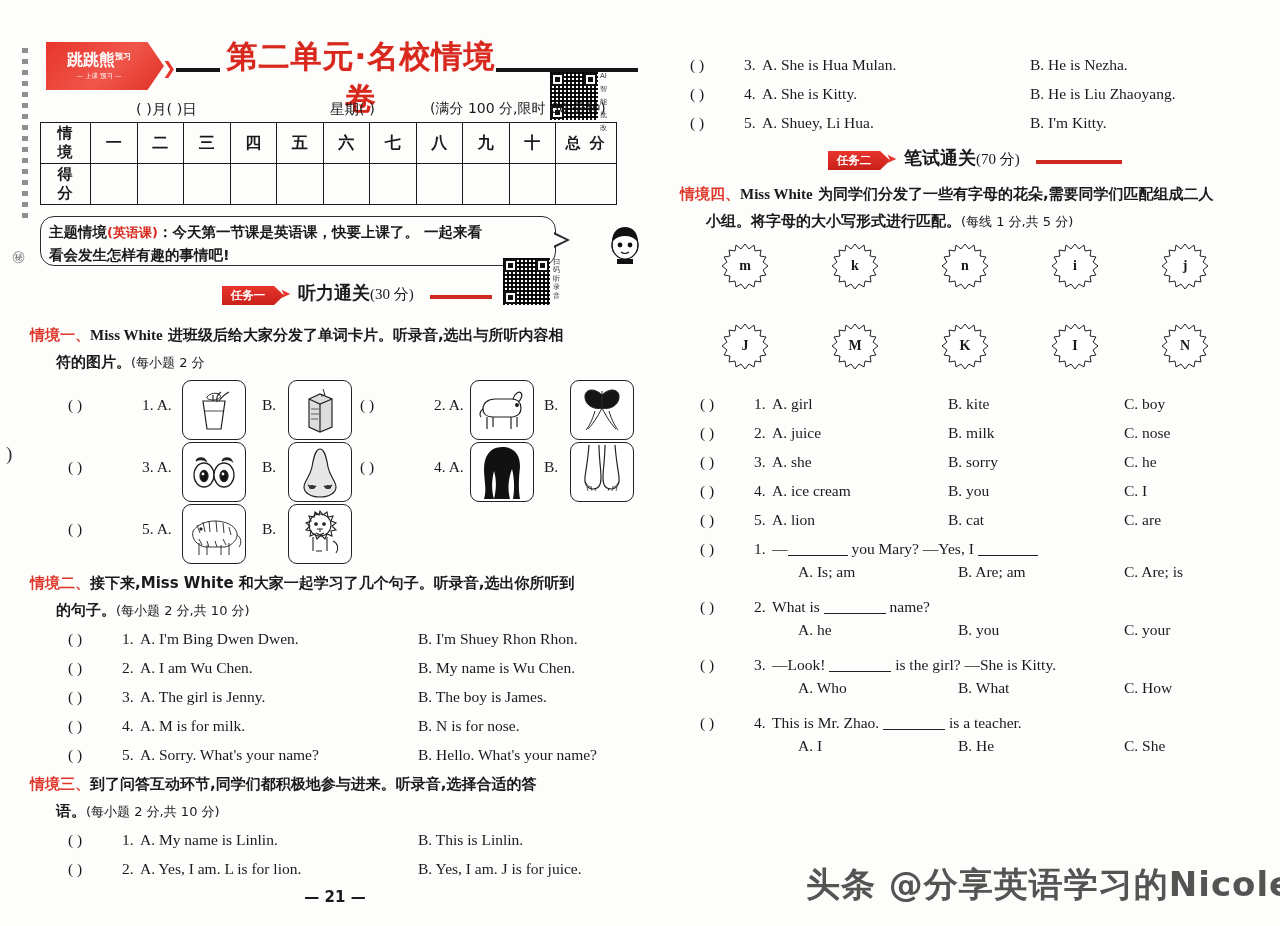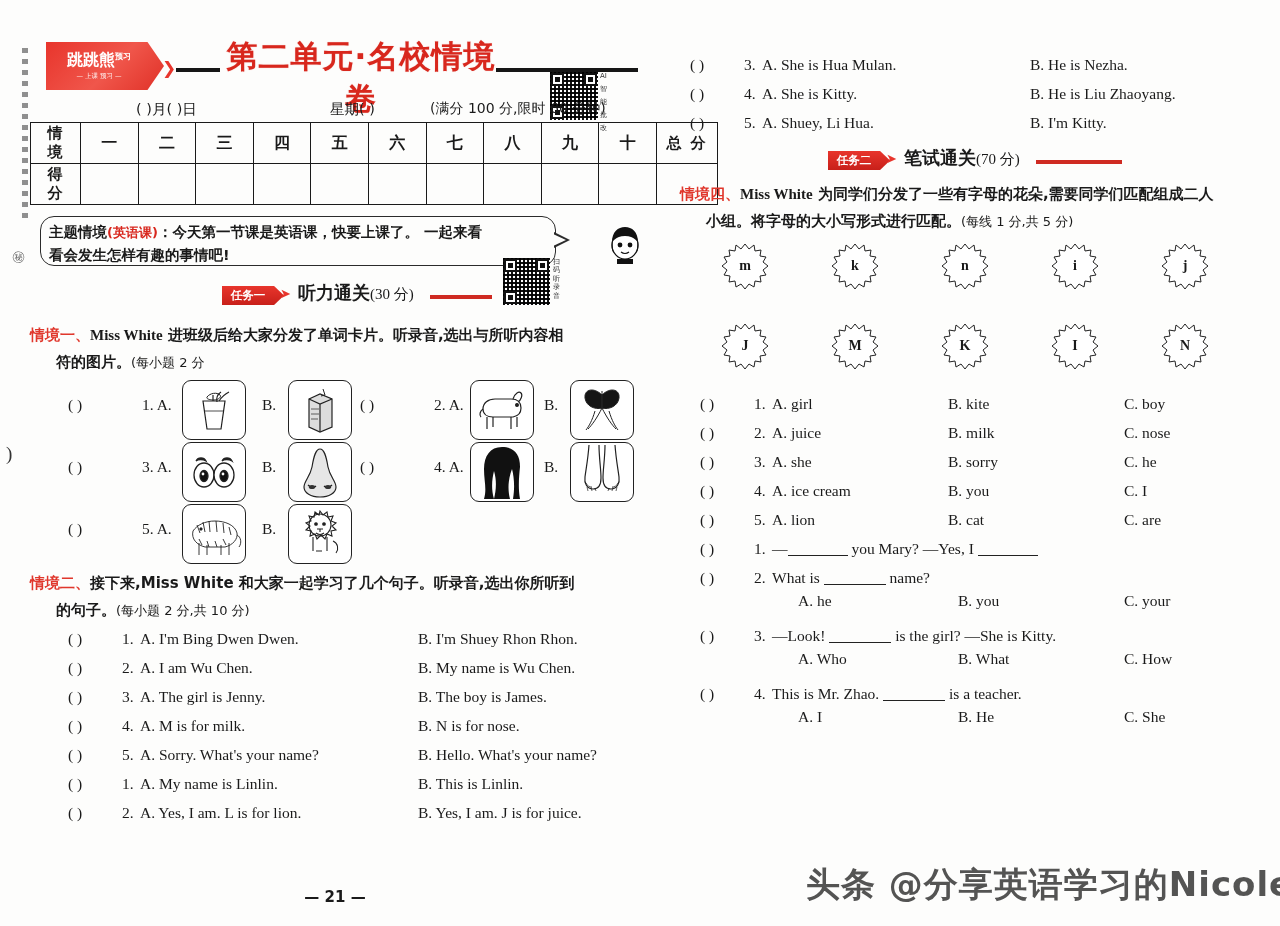--- a/index.html
+++ b/index.html
@@ -62,21 +62,21 @@
   .qr-audio-lbl{position:absolute;left:523px;top:258px;width:12px;font-size:7px;
     line-height:8.4px;color:#333;font-family:"DejaVu Sans",sans-serif;}
 
   
   .daterow{position:relative;height:22px;font-size:14.5px;margin-top:6px;
     font-family:"DejaVu Sans",sans-serif;}
   .daterow span{position:absolute;white-space:nowrap;}
   .d1{left:106px;} .d3{left:300px;} .d4{left:400px;font-size:14px;}
 
   
-  table.score{border-collapse:collapse;width:688px;
+  table.score{border-collapse:collapse;width:577px;margin-left:10px;
     font-family:"DejaVu Sans",sans-serif;}
   table.score td{border:1.4px solid #1a1a1a;height:24px;text-align:center;
     font-size:16px;font-weight:bold;}
   table.score td.hd{width:44px;letter-spacing:4px;padding-left:4px;font-size:15px;}
   table.score td.tot{width:58px;letter-spacing:2px;font-size:15px;}
 
   
   .bubble-wrap{position:relative;margin-top:11px;height:54px;}
   .bubble{position:absolute;left:10px;top:0;width:516px;height:50px;
     border:1.6px solid #2b2b2b;border-radius:14px;padding:4px 8px;
@@ -421,20 +421,24 @@
           <span class="ob" style="left:388px">B. N is for nose.</span>
         </div>
       <div class="qrow">
           <span class="paren">(          )</span>
           <span class="num">5.</span>
           <span class="ob" style="left:110px">A. Sorry. What's your name?</span>
           <span class="ob" style="left:388px">B. Hello. What's your name?</span>
         </div>
     </div>
 
+    <div class="scen" style="margin-top:2px">
+      <span class="lbl">情境三、</span><span>到了问答互动环节,同学们都积极地参与进来。听录音,选择合适的答</span>
+      <span class="l2"><span>语。</span><span class="pts">(每小题 2 分,共 10 分)</span></span>
+    </div>
 
     <div>
       <div class="qrow">
           <span class="paren">(          )</span>
           <span class="num">1.</span>
           <span class="ob" style="left:110px">A. My name is Linlin.</span>
           <span class="ob" style="left:388px">B. This is Linlin.</span>
         </div>
       <div class="qrow">
           <span class="paren">(          )</span>
@@ -596,20 +600,25 @@
     </div>
 
 
     <div>
 
       <div class="qrow">
         <span class="paren" style="left:20px">(          )</span>
         <span class="num" style="left:74px">1.</span>
         <span class="ob" style="left:92px;white-space:nowrap"><span>—</span><span class="blank" style="width:60px"></span><span> you Mary? —Yes, I </span><span class="blank" style="width:60px"></span></span>
       </div>
+      <div class="sub">
+        <span class="ob" style="left:118px">A. Is; am</span>
+        <span class="ob" style="left:278px">B. Are; am</span>
+        <span class="ob" style="left:444px">C. Are; is</span>
+      </div>
 
       <div class="qrow">
         <span class="paren" style="left:20px">(          )</span>
         <span class="num" style="left:74px">2.</span>
         <span class="ob" style="left:92px;white-space:nowrap"><span>What is </span><span class="blank" style="width:62px"></span><span> name?</span></span>
       </div>
       <div class="sub">
         <span class="ob" style="left:118px">A. he</span>
         <span class="ob" style="left:278px">B. you</span>
         <span class="ob" style="left:444px">C. your</span>

